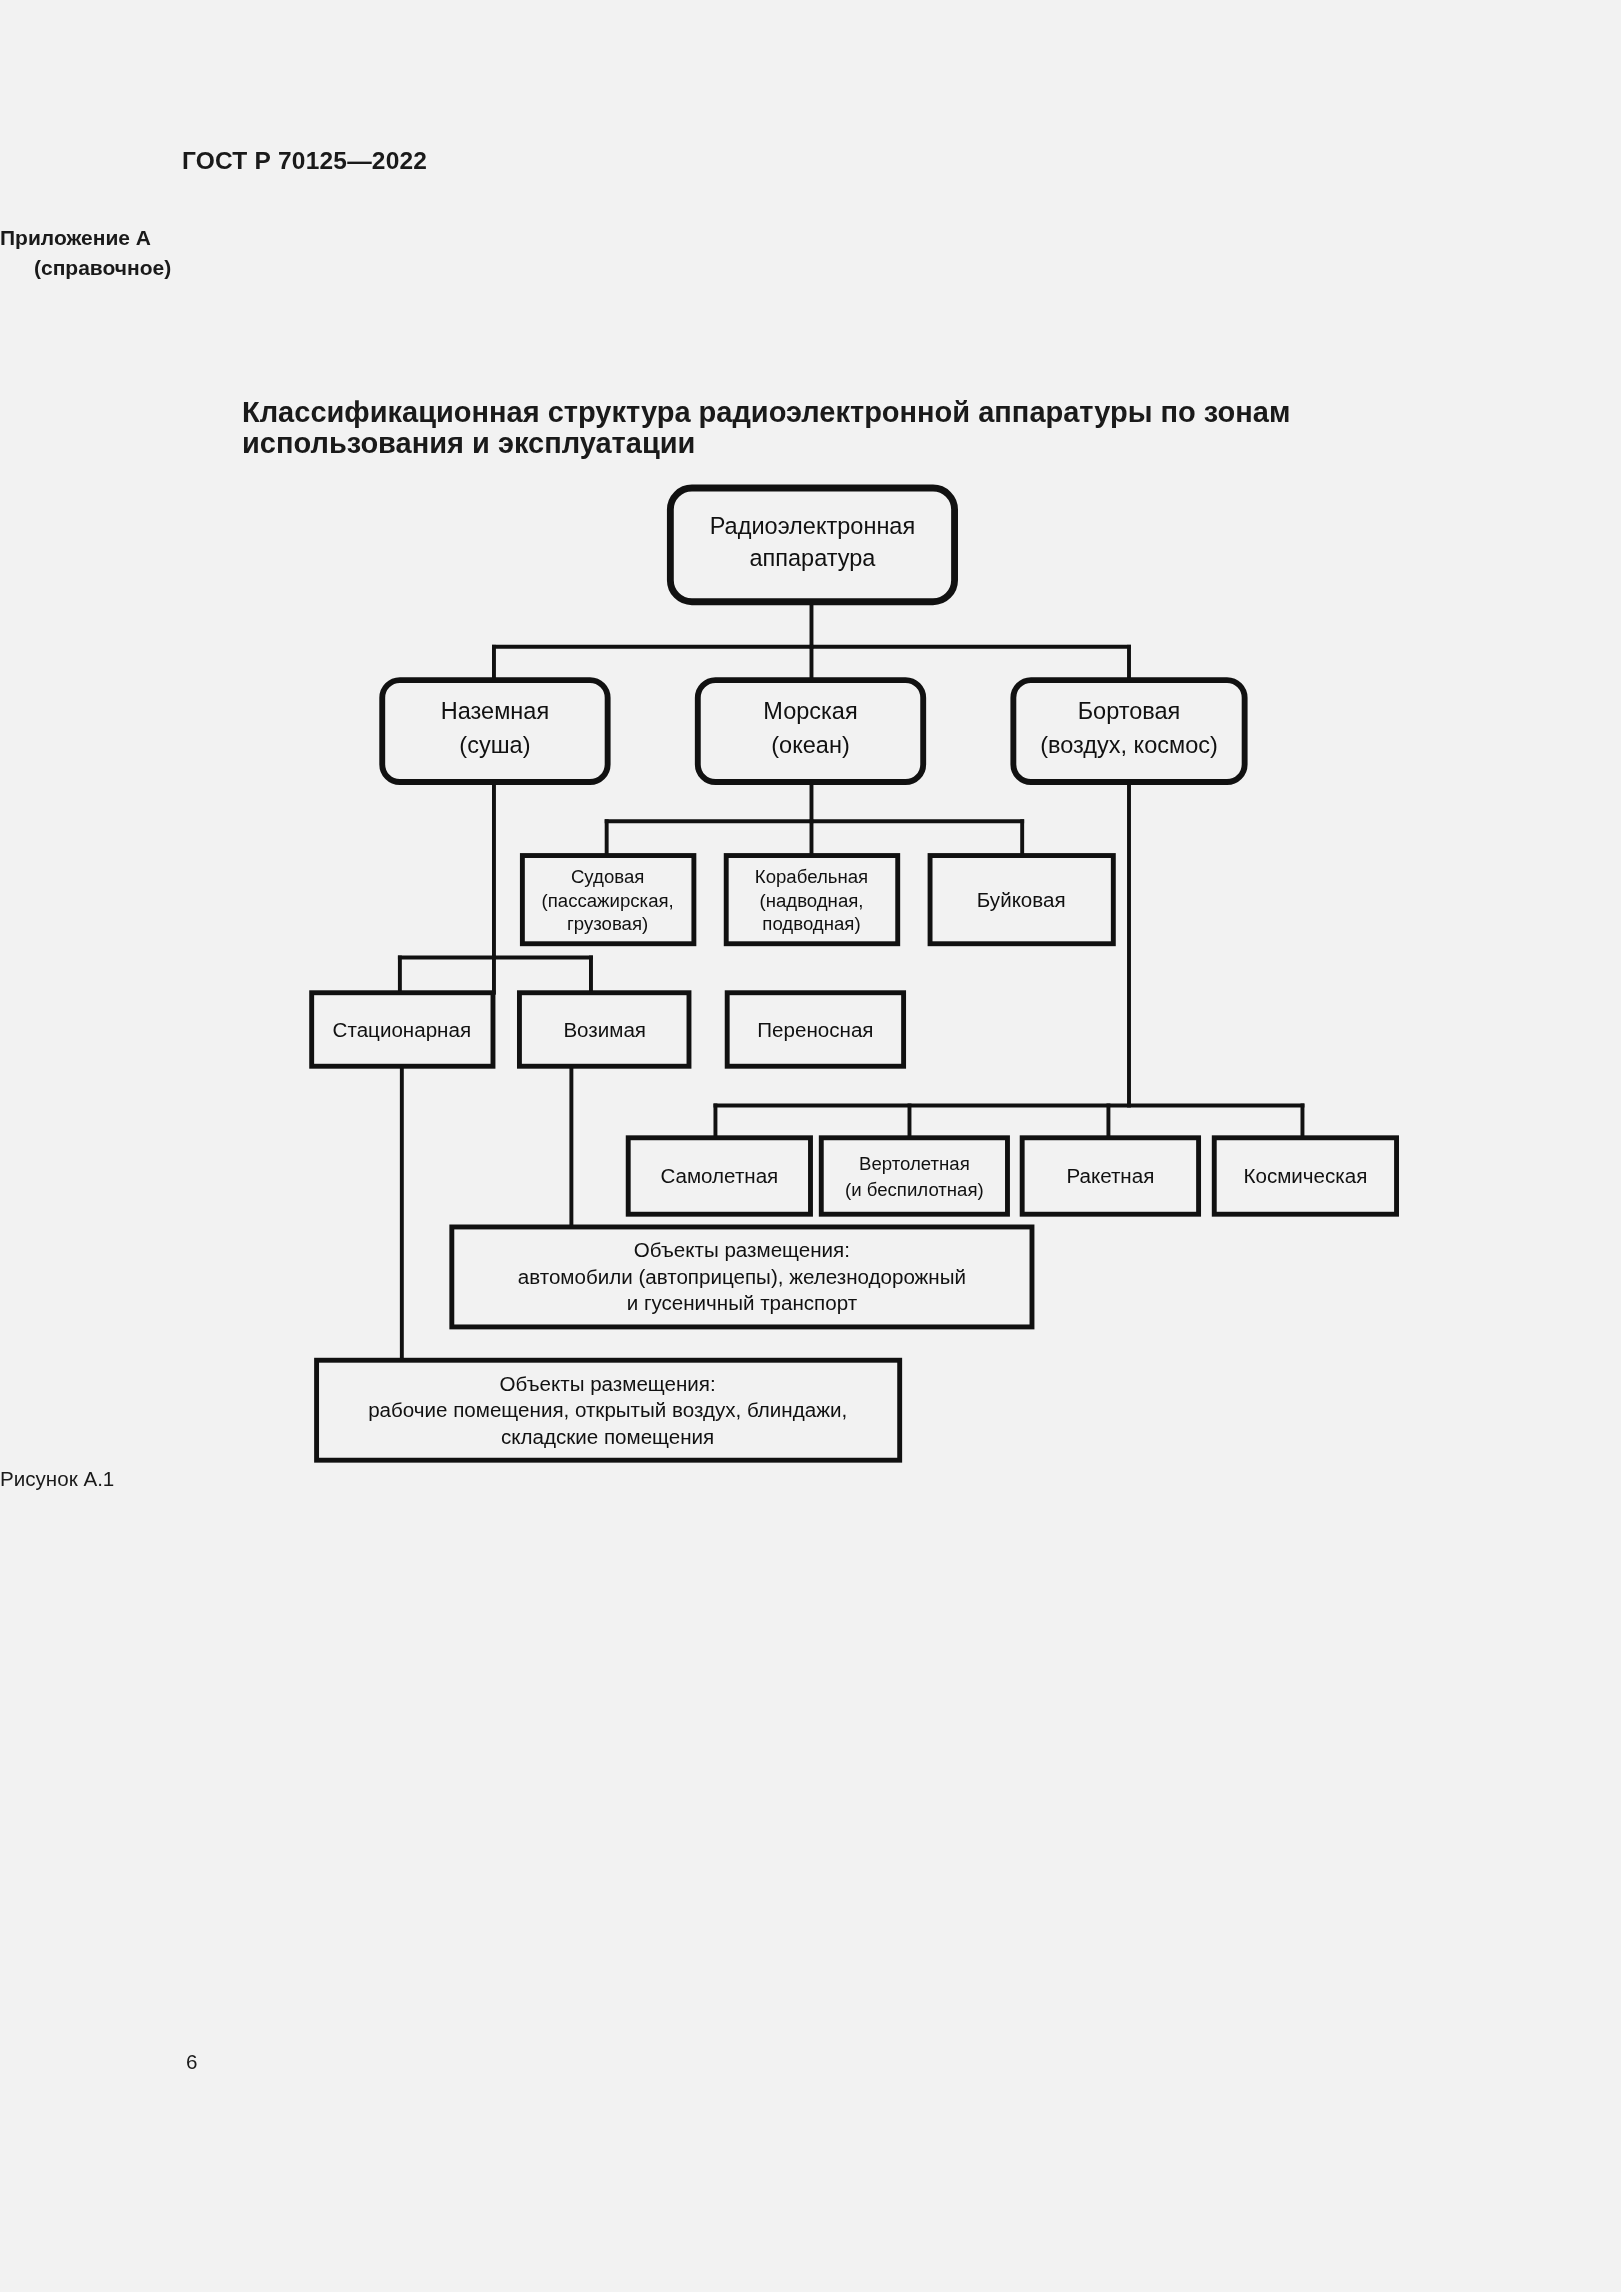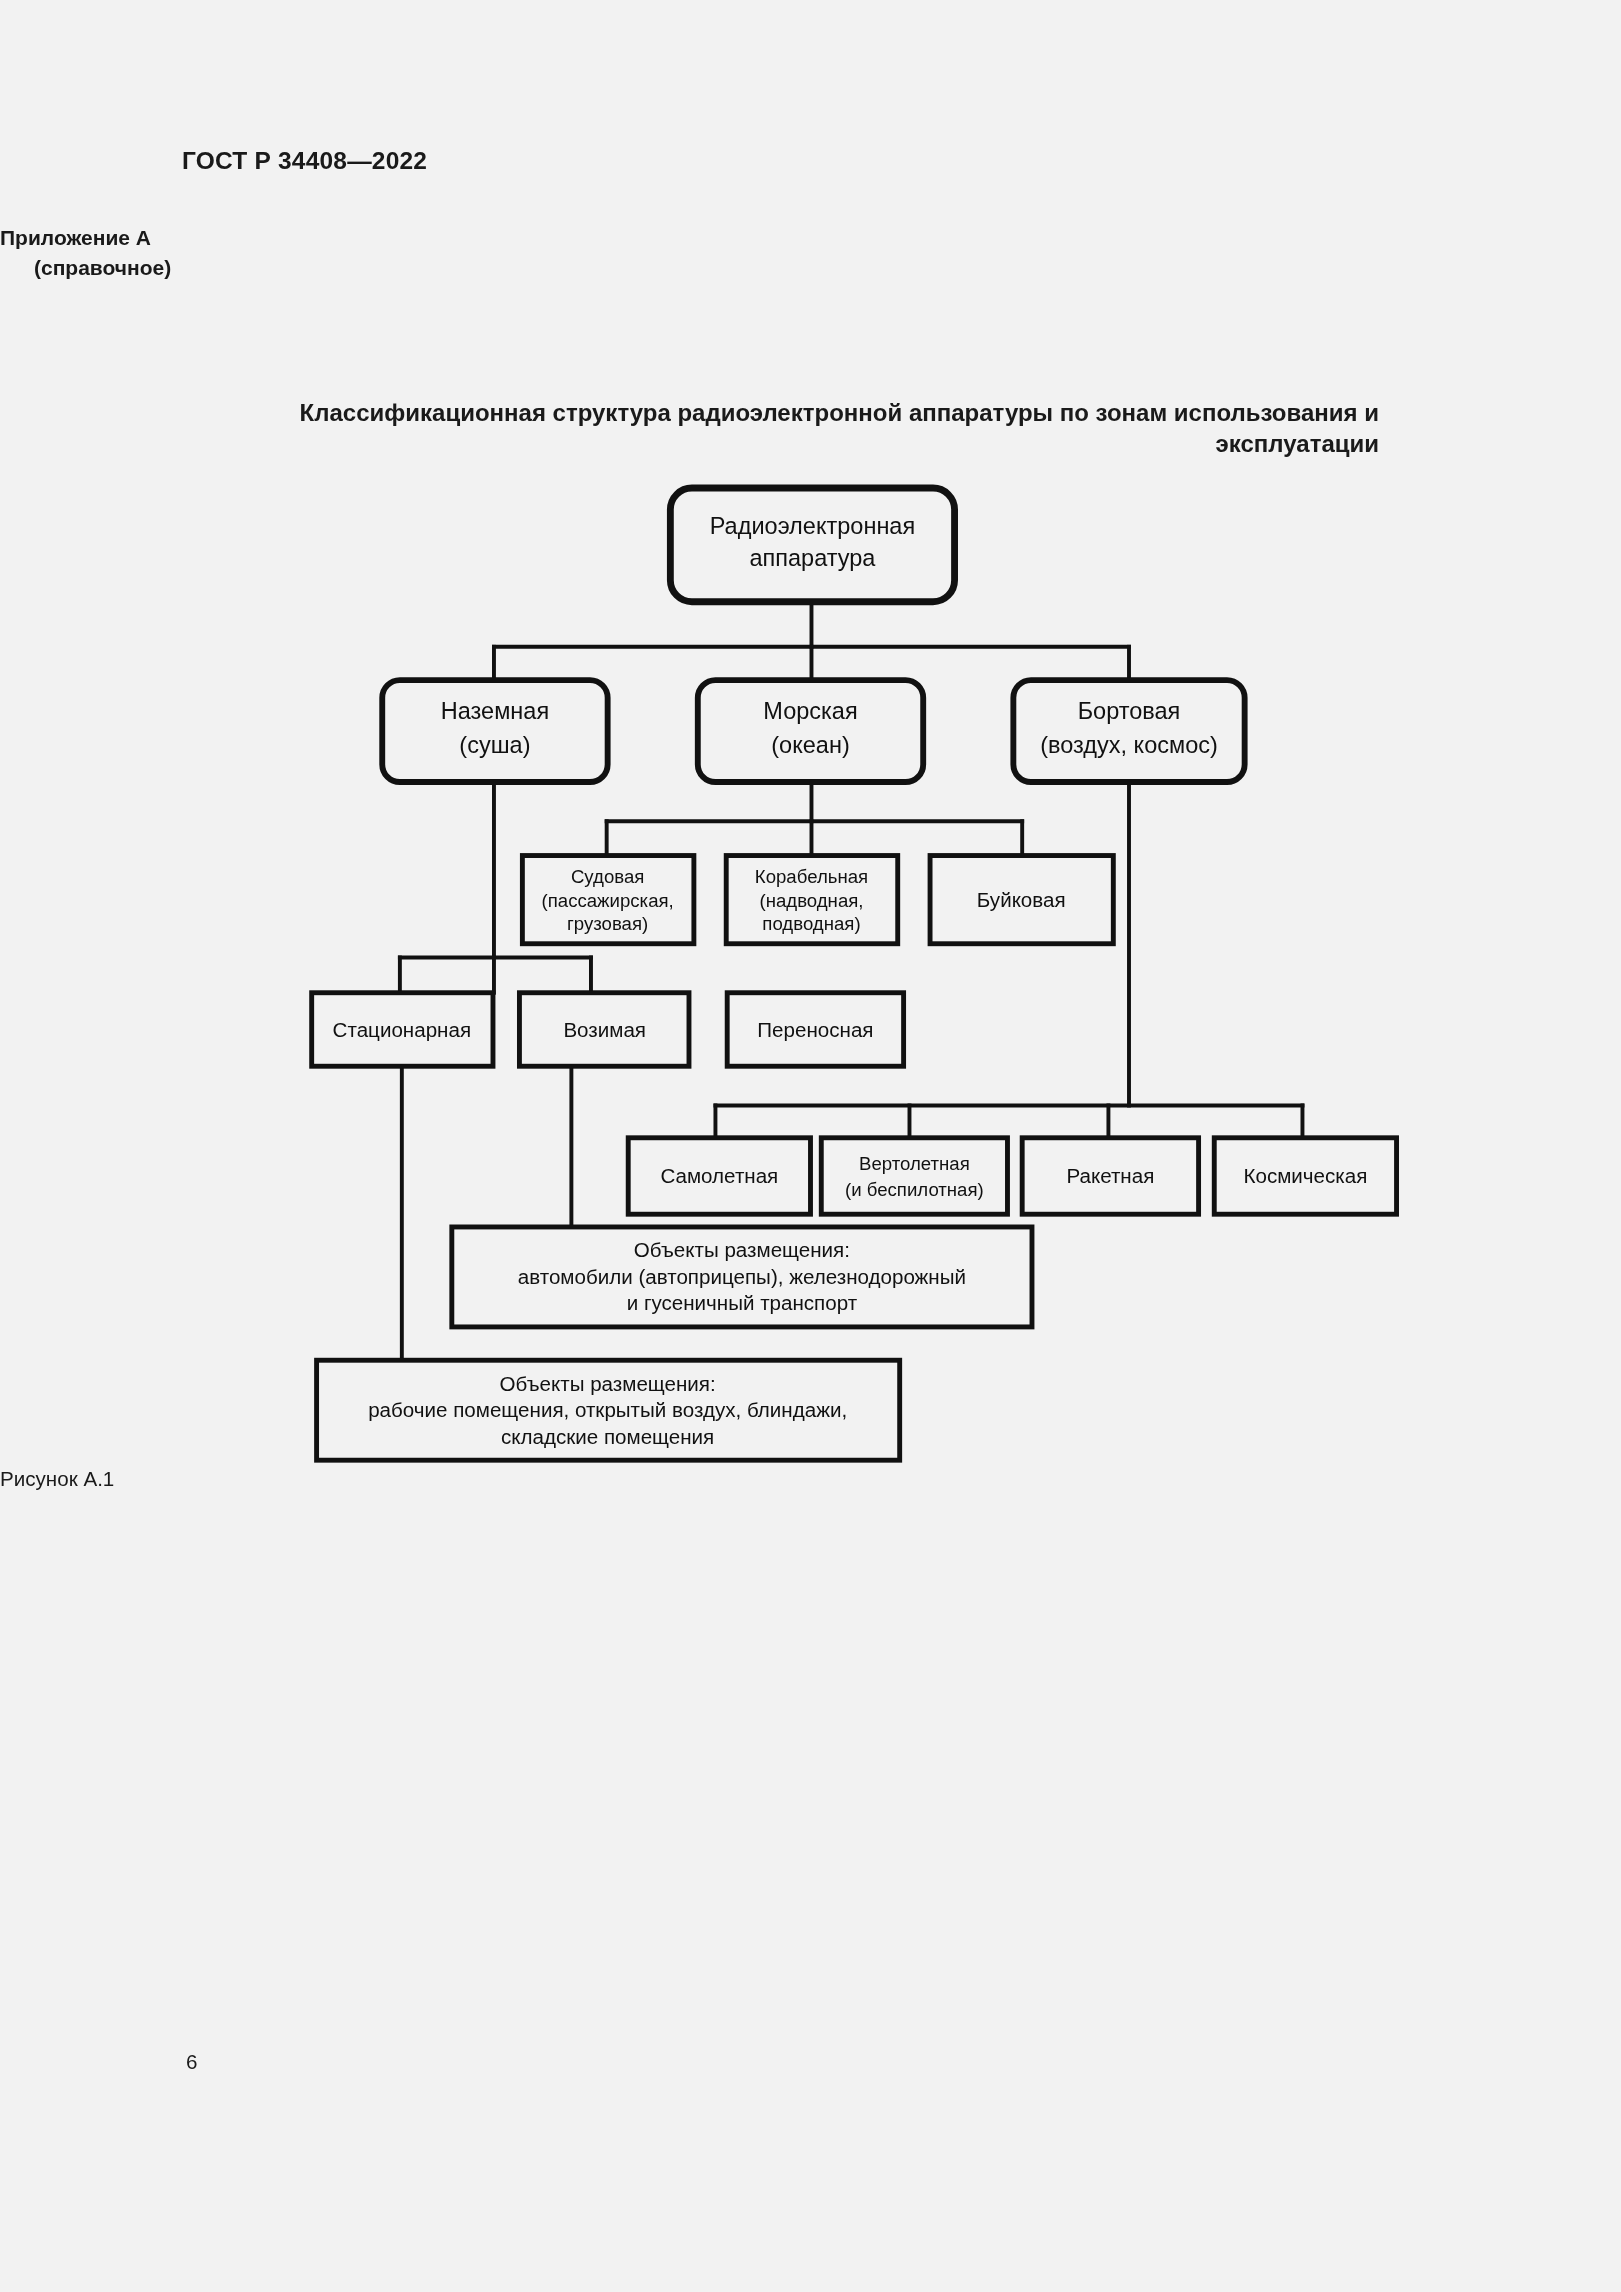--- a/index.html
+++ b/index.html
@@ -38,22 +38,22 @@
     font-size: 21px;
     font-weight: bold;
     line-height: 30px;
   }
   .annex-block .line2 { display: block; padding-left: 34px; }
   .fig-title {
     position: absolute;
     left: 242px;
     width: 1137px;
     top: 397px;
-    text-align: right;
-    font-size: 24px;
+    text-align: left;
+    font-size: 29px;
     font-weight: bold;
     line-height: 31px;
   }
   .fig-caption {
     position: absolute;
     left: 0;
     right: 0;
     top: 1467px;
     text-align: left;
     font-size: 20.6px;
@@ -77,21 +77,21 @@
   }
   .n-lg  { font-size: 24px; }
   .n-md  { font-size: 21px; }
   .n-sm  { font-size: 19px; }
 </style>
 </head>
 <body>
 
 <div class="page">
 
-  <div class="doc-header">ГОСТ Р 34408—2022</div>
+  <div class="doc-header">ГОСТ Р 70125—2022</div>
 
   <div class="annex-block">
     <span>Приложение А</span>
     <span class="line2">(справочное)</span>
   </div>
 
   <div class="fig-title">
     <span>Классификационная структура радиоэлектронной аппаратуры по зонам использования</span>
     <span>и  эксплуатации</span>
   </div>

